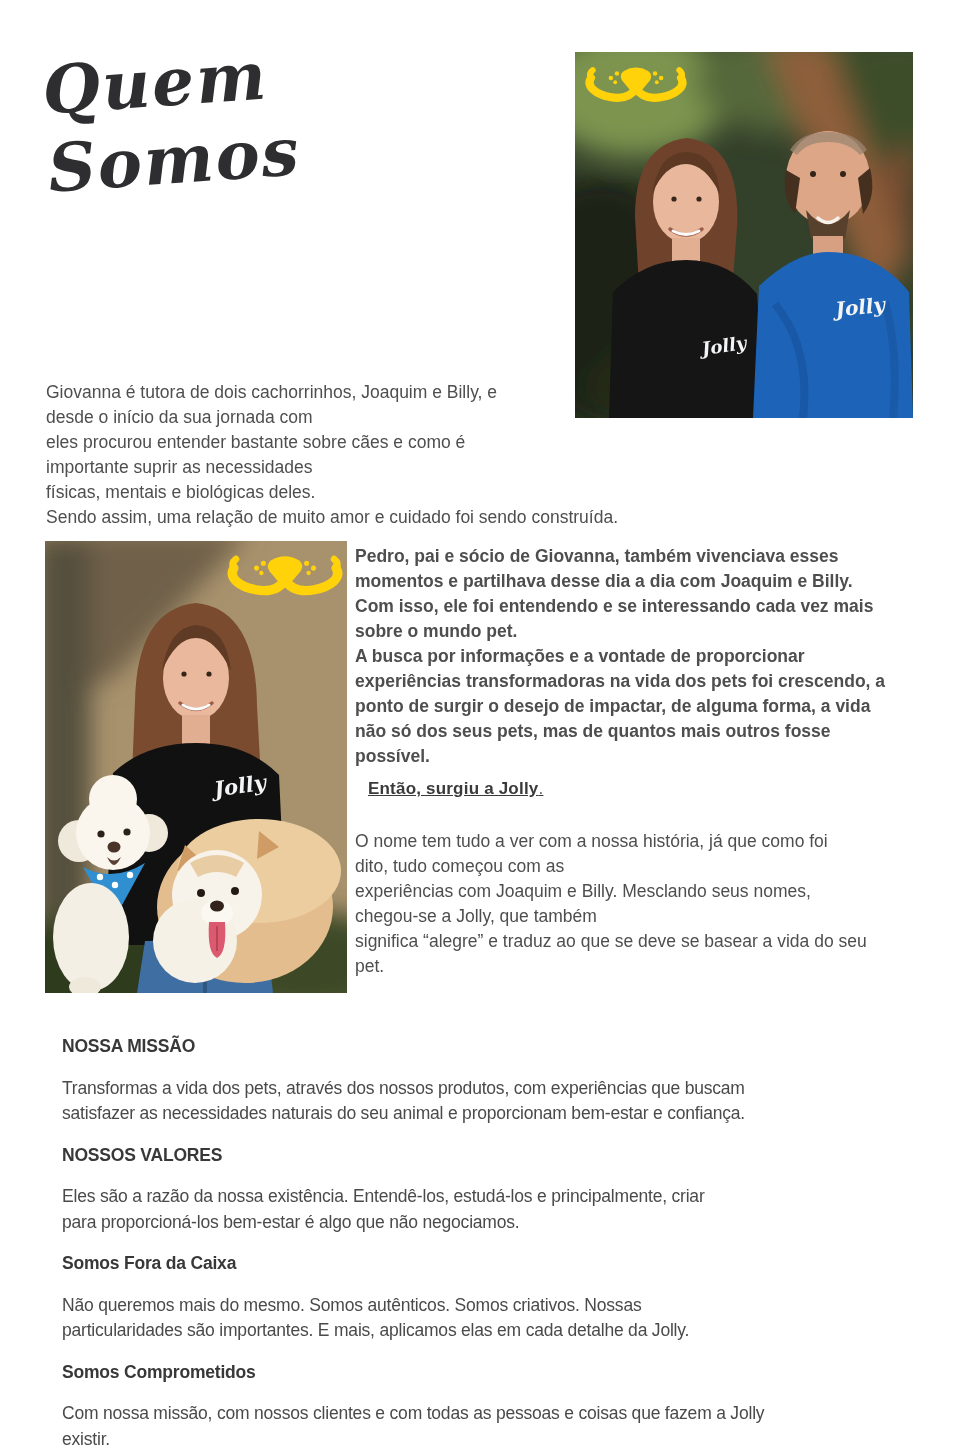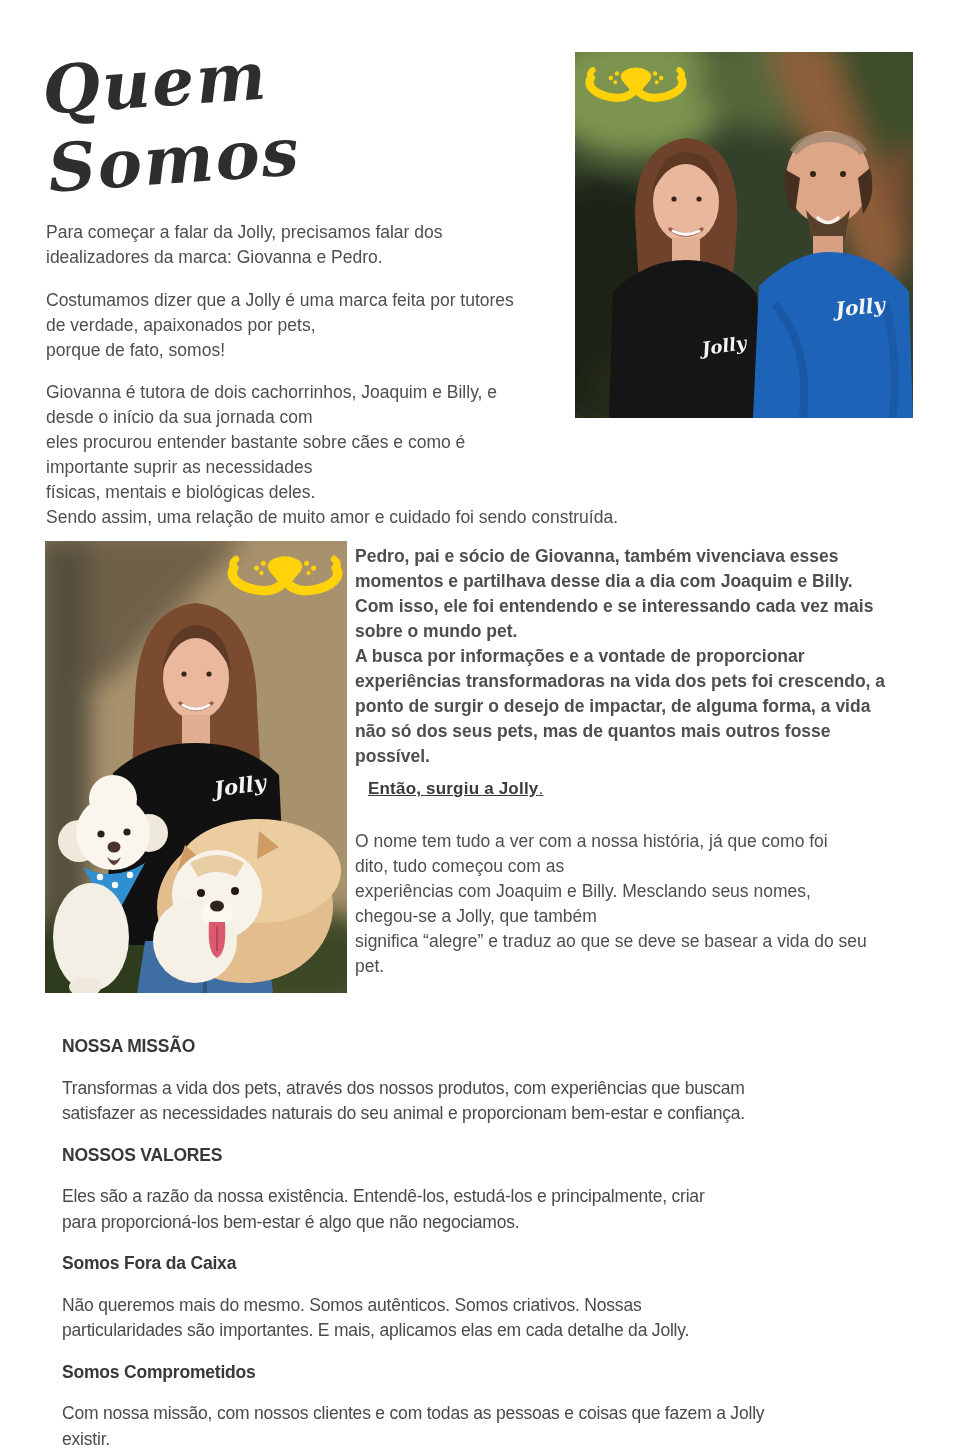--- a/index.html
+++ b/index.html
@@ -116,25 +116,20 @@
         <path d="M310,250 q14,50 8,116" stroke="#16509a" stroke-width="8" fill="none" opacity="0.5"></path>
       </g>
       <text class="shirt-script" x="150" y="300" font-size="18" text-anchor="middle" transform="rotate(-8 150 300)">Jolly</text>
       <text class="shirt-script" x="286" y="262" font-size="20" text-anchor="middle" transform="rotate(-6 286 262)">Jolly</text>
     </svg>
   </div>
   <svg class="smile-logo smile-1" viewBox="0 0 120 42">
     <use href="#jolly-smile"></use>
   </svg>
 
-  <div class="body-text p1">Para começar a falar da Jolly, precisamos falar dos
-idealizadores da marca: Giovanna e Pedro.</div>
-  <div class="body-text p2">Costumamos dizer que a Jolly é uma marca feita por tutores
-de verdade, apaixonados por pets,
-porque de fato, somos!</div>
   <div class="body-text p3">Giovanna é tutora de dois cachorrinhos, Joaquim e Billy, e
 desde o início da sua jornada com
 eles procurou entender bastante sobre cães e como é
 importante suprir as necessidades
 físicas, mentais e biológicas deles.
 Sendo assim, uma relação de muito amor e cuidado foi sendo construída.</div>
 
   <div class="photo photo-dogs">
     <svg viewBox="0 0 302 452" width="302" height="452" preserveAspectRatio="none">
       <defs>

